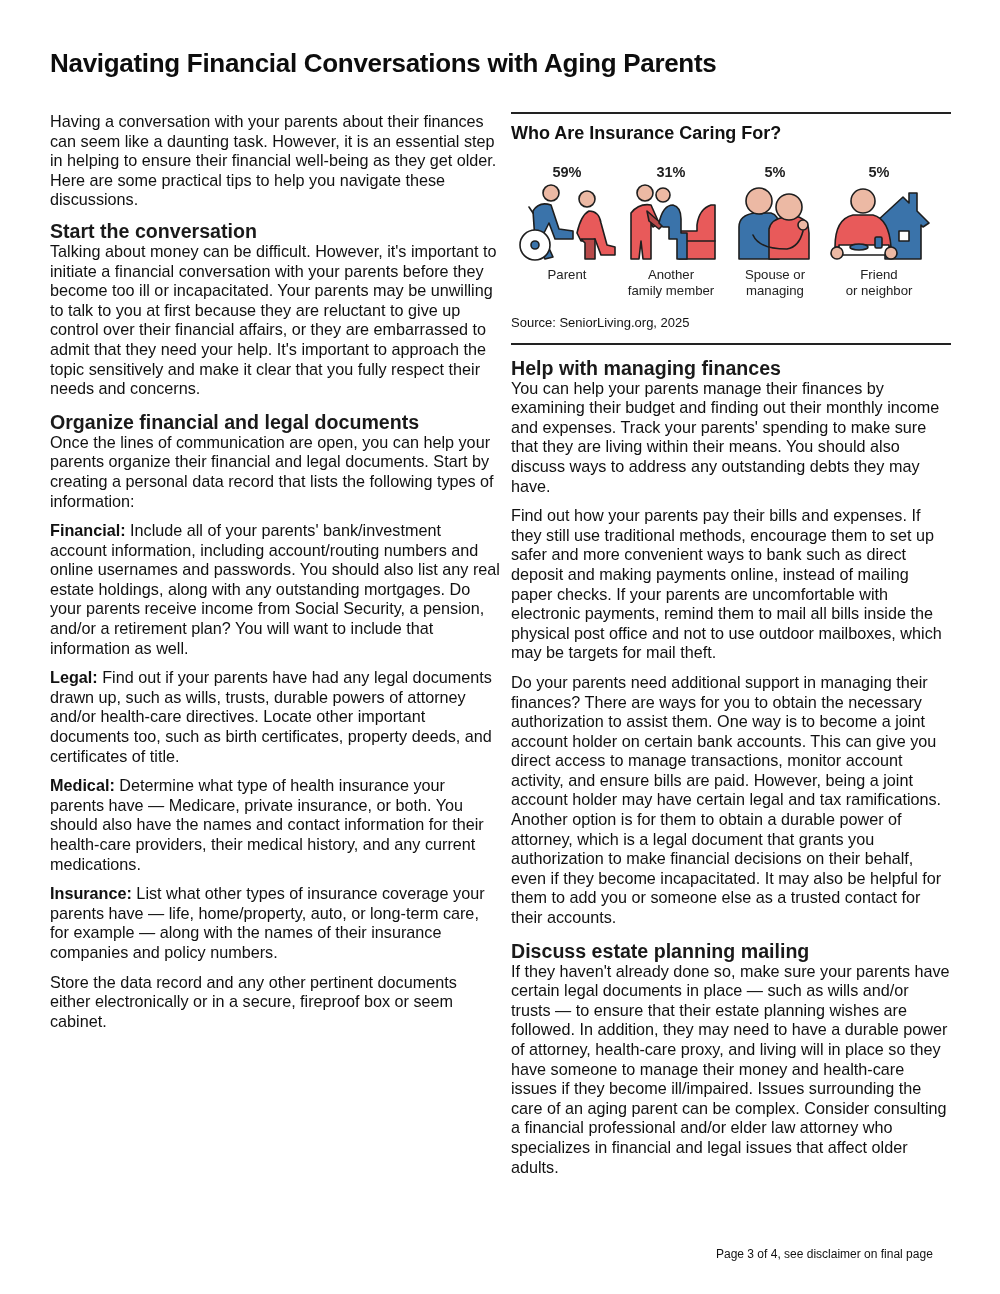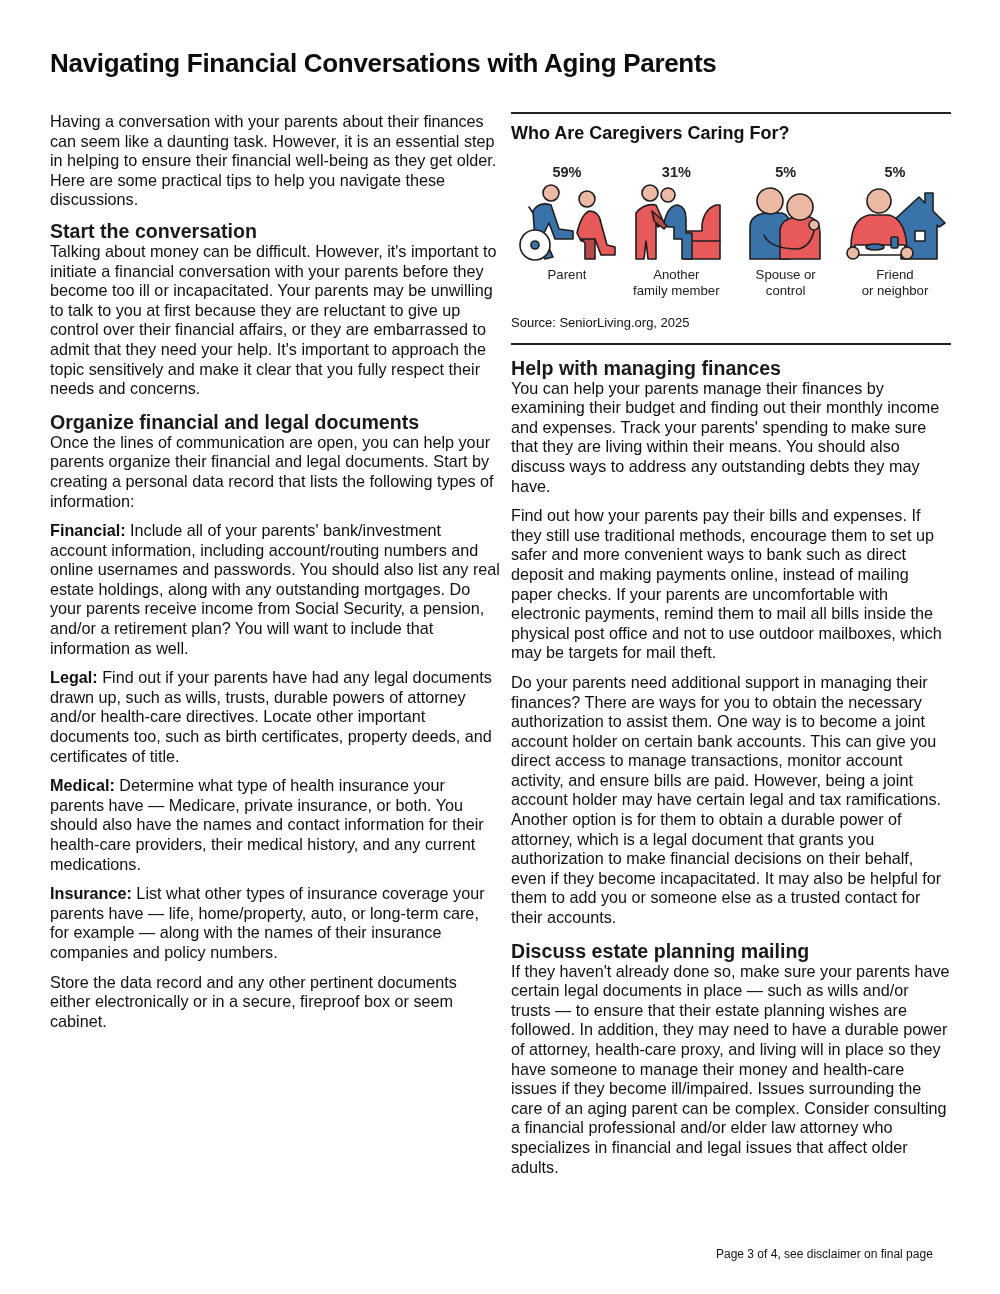--- a/index.html
+++ b/index.html
@@ -7,21 +7,21 @@
   .title { position:absolute; left:50px; top:48px; margin:0; font-size:26px; font-weight:bold; letter-spacing:-0.3px; color:#0d0d0d; }
   .col { position:absolute; top:112px; font-size:16.2px; line-height:19.6px; color:#111; }
   .col-left { left:50px; width:450px; }
   .col-right { left:511px; width:440px; }
   p { margin:0 0 10px 0; }
   h2 { margin:12px 0 0 0; font-size:19.6px; line-height:22px; font-weight:bold; color:#1a1a1a; }
   h2.first { margin-top:4px; }
   .lbl { font-weight:bold; }
   .infobox { border-top:2px solid #222; border-bottom:2px solid #222; padding:8px 0 10px 0; margin-bottom:12px; }
   .infobox h3 { margin:0; font-size:18px; line-height:22px; font-weight:bold; color:#111; }
-  .icons { display:flex; justify-content:space-between; margin-top:20px; padding:0 4px; }
+  .icons { display:flex; justify-content:flex-start; margin-top:20px; padding:0 4px; }
   .icon-item { width:104px; text-align:center; }
   .pct { font-weight:bold; font-size:14.5px; color:#222; line-height:16px; }
   .icon-svg { display:block; margin:3px auto 0 auto; width:104px; height:82px; }
   .cap { font-size:13.2px; line-height:16px; color:#222; margin-top:2px; font-family:"Liberation Sans", sans-serif; }
   .source { font-size:13px; margin-top:14px; color:#111; }
   .footer { position:absolute; left:716px; top:1247px; font-size:12px; color:#111; }
 </style>
 </head>
 <body>
 
@@ -39,21 +39,21 @@
   <p><span class="lbl">Financial:</span><span> Include all of your parents' bank/investment account information, including account/routing numbers and online usernames and passwords. You should also list any real estate holdings, along with any outstanding mortgages. Do your parents receive income from Social Security, a pension, and/or a retirement plan? You will want to include that information as well.</span></p>
   <p><span class="lbl">Legal:</span><span> Find out if your parents have had any legal documents drawn up, such as wills, trusts, durable powers of attorney and/or health-care directives. Locate other important documents too, such as birth certificates, property deeds, and certificates of title.</span></p>
   <p><span class="lbl">Medical:</span><span> Determine what type of health insurance your parents have — Medicare, private insurance, or both. You should also have the names and contact information for their health-care providers, their medical history, and any current medications.</span></p>
   <p><span class="lbl">Insurance:</span><span> List what other types of insurance coverage your parents have — life, home/property, auto, or long-term care, for example — along with the names of their insurance companies and policy numbers.</span></p>
 
   <p>Store the data record and any other pertinent documents either electronically or in a secure, fireproof box or seem cabinet.</p>
 </div>
 
 <div class="col col-right">
   <div class="infobox">
-    <h3>Who Are Caregivers Caring For?</h3>
+    <h3>Who Are Insurance Caring For?</h3>
     <div class="icons">
 
       <div class="icon-item">
         <div class="pct">59%</div>
         <svg class="icon-svg" viewBox="0 0 104 82">
           <g stroke="#1e1e1e" stroke-width="1.6" stroke-linejoin="round" stroke-linecap="round">
             <circle cx="36" cy="10" r="8" fill="#ecb9a4"></circle>
             <path d="M18 28 Q24 18 36 22 L44 46 L58 48 L58 56 L40 56 L34 40 L28 52 L38 74 L30 76 L20 58 Z" fill="#3a73aa"></path>
             <path d="M14 24 L18 30" fill="none"></path>
             <circle cx="20" cy="62" r="15" fill="#ffffff"></circle>
@@ -87,21 +87,21 @@
         <svg class="icon-svg" viewBox="0 0 104 82">
           <g stroke="#1e1e1e" stroke-width="1.6" stroke-linejoin="round" stroke-linecap="round">
             <path d="M16 76 L16 44 Q16 32 32 30 L48 30 Q56 32 56 44 L56 76 Z" fill="#3a73aa"></path>
             <path d="M46 76 L46 46 Q48 36 62 34 L76 34 Q86 38 86 50 L86 76 Z" fill="#e85a5a"></path>
             <circle cx="36" cy="18" r="13" fill="#ecb9a4"></circle>
             <circle cx="66" cy="24" r="13" fill="#ecb9a4"></circle>
             <circle cx="80" cy="42" r="5" fill="#ecb9a4"></circle>
             <path d="M30 52 Q36 66 64 66 Q76 64 80 48" fill="none"></path>
           </g>
         </svg>
-        <div class="cap"><span>Spouse or</span><br><span>control</span></div>
+        <div class="cap"><span>Spouse or</span><br><span>managing</span></div>
       </div>
 
       <div class="icon-item">
         <div class="pct">5%</div>
         <svg class="icon-svg" viewBox="0 0 104 82">
           <g stroke="#1e1e1e" stroke-width="1.6" stroke-linejoin="round" stroke-linecap="round">
             <path d="M50 38 L76 14 L82 20 L82 10 L90 10 L90 28 L102 40 L96 44 L94 42 L94 76 L58 76 L58 44 L54 42 Z" fill="#3a73aa"></path>
             <rect x="72" y="48" width="10" height="10" fill="#ffffff"></rect>
             <path d="M8 64 Q8 36 26 32 L46 32 Q62 36 64 64 Z" fill="#e85a5a"></path>
             <circle cx="36" cy="18" r="12" fill="#ecb9a4"></circle>

